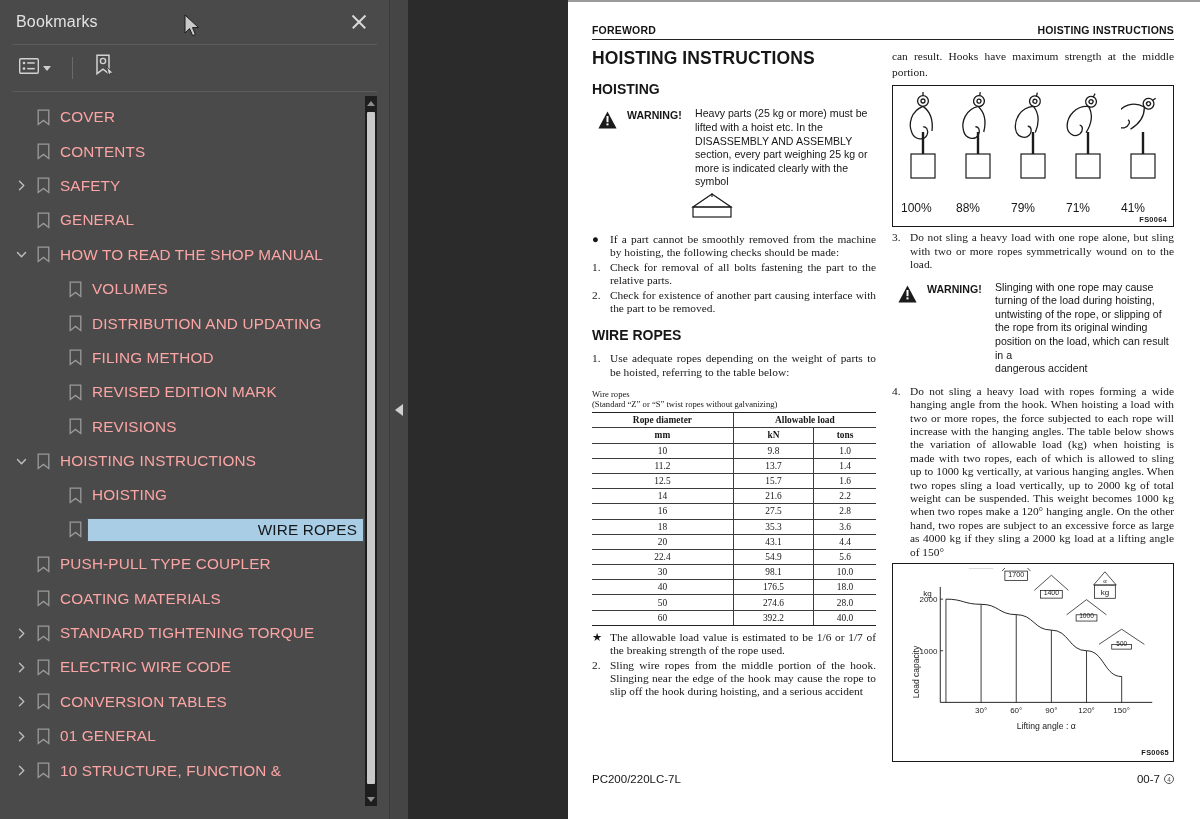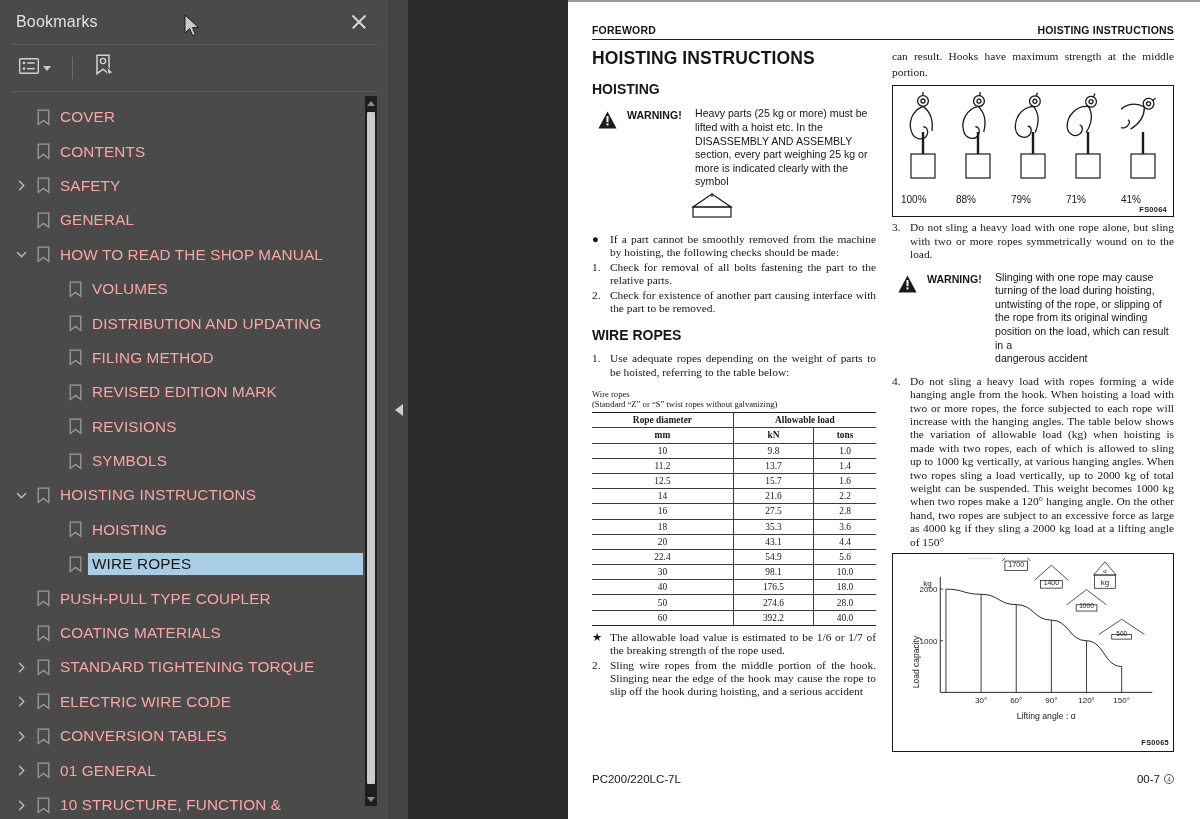--- a/index.html
+++ b/index.html
@@ -69,21 +69,21 @@
     width: 18px; min-width: 18px; height: 100%;
     display: flex; align-items: center; justify-content: center;
   }
   .twist svg { display: block; }
   .bkicon { width: 26px; min-width: 26px; display: flex; align-items: center; justify-content: center; }
   .tlabel {
     color: #fca5a5; font-size: 15.3px; letter-spacing: .15px;
     white-space: nowrap; padding-left: 4px;
   }
   .lvl0 { padding-left: 12px; }
-  .lvl1 { padding-left: 44px; }
+  .lvl1 { padding-left: 44px; text-align: right; }
 
   .tnode.sel .tlabel {
     background: #a8cde4; color: #15181b;
     outline: 1px dotted #555; 
     padding: 2px 6px 2px 4px;
     display: block;
     flex: 1;
   }
   .tnode.sel { padding-right: 26px; }
 
@@ -195,21 +195,21 @@
 
   
   .rtop { font-size: 11.4px; line-height: 16px; text-align: justify; margin-bottom: 5px; }
   .figbox { border: 1px solid #1a1a1a; padding: 6px 6px 2px 6px; position: relative; }
   .fig-id {
     font-family: "Liberation Sans", sans-serif;
     font-size: 7.4px; font-weight: bold; text-align: right; letter-spacing: .3px;
   }
   .hooks { display: flex; justify-content: space-between; align-items: flex-end; padding: 0 2px; }
   .hookcell { text-align: left; }
-  .hookpct { font-family: "Liberation Sans", sans-serif; font-size: 10px; margin-top: 2px; }
+  .hookpct { font-family: "Liberation Sans", sans-serif; font-size: 12px; margin-top: 9px; }
 
   .chartbox { border: 1px solid #1a1a1a; padding: 4px; margin-top: 4px; }
 
   .pg-foot {
     position: absolute; left: 24px; right: 26px; bottom: 34px;
     display: flex; justify-content: space-between;
     font-family: "Liberation Sans", sans-serif;
     font-size: 11.5px; color: #151515;
   }
   .foot-pg { display: flex; align-items: center; gap: 4px; }
@@ -352,29 +352,20 @@
           <span class="tlabel">REVISED EDITION MARK</span>
         </div>
         <div class="tnode lvl1">
           <span class="twist"></span>
           <span class="bkicon">
             <svg width="13" height="17" viewBox="0 0 13 17">
               <path d="M1.2 1.2h10.6v14.3l-5.3-4.1-5.3 4.1z" fill="none" stroke="#9a9a9a" stroke-width="1.3"></path>
             </svg>
           </span>
           <span class="tlabel">REVISIONS</span>
-        </div>
-        <div class="tnode lvl1">
-          <span class="twist"></span>
-          <span class="bkicon">
-            <svg width="13" height="17" viewBox="0 0 13 17">
-              <path d="M1.2 1.2h10.6v14.3l-5.3-4.1-5.3 4.1z" fill="none" stroke="#9a9a9a" stroke-width="1.3"></path>
-            </svg>
-          </span>
-          <span class="tlabel">SYMBOLS</span>
         </div>
         <div class="tnode lvl0">
           <span class="twist">
             <svg width="11" height="11" viewBox="0 0 11 11">
               <path d="M1.5 3.5 L5.5 7.8 L9.5 3.5" fill="none" stroke="#bdbdbd" stroke-width="1.4" stroke-linecap="round" stroke-linejoin="round"></path>
             </svg>
           </span>
           <span class="bkicon">
             <svg width="13" height="17" viewBox="0 0 13 17">
               <path d="M1.2 1.2h10.6v14.3l-5.3-4.1-5.3 4.1z" fill="none" stroke="#9a9a9a" stroke-width="1.3"></path>

